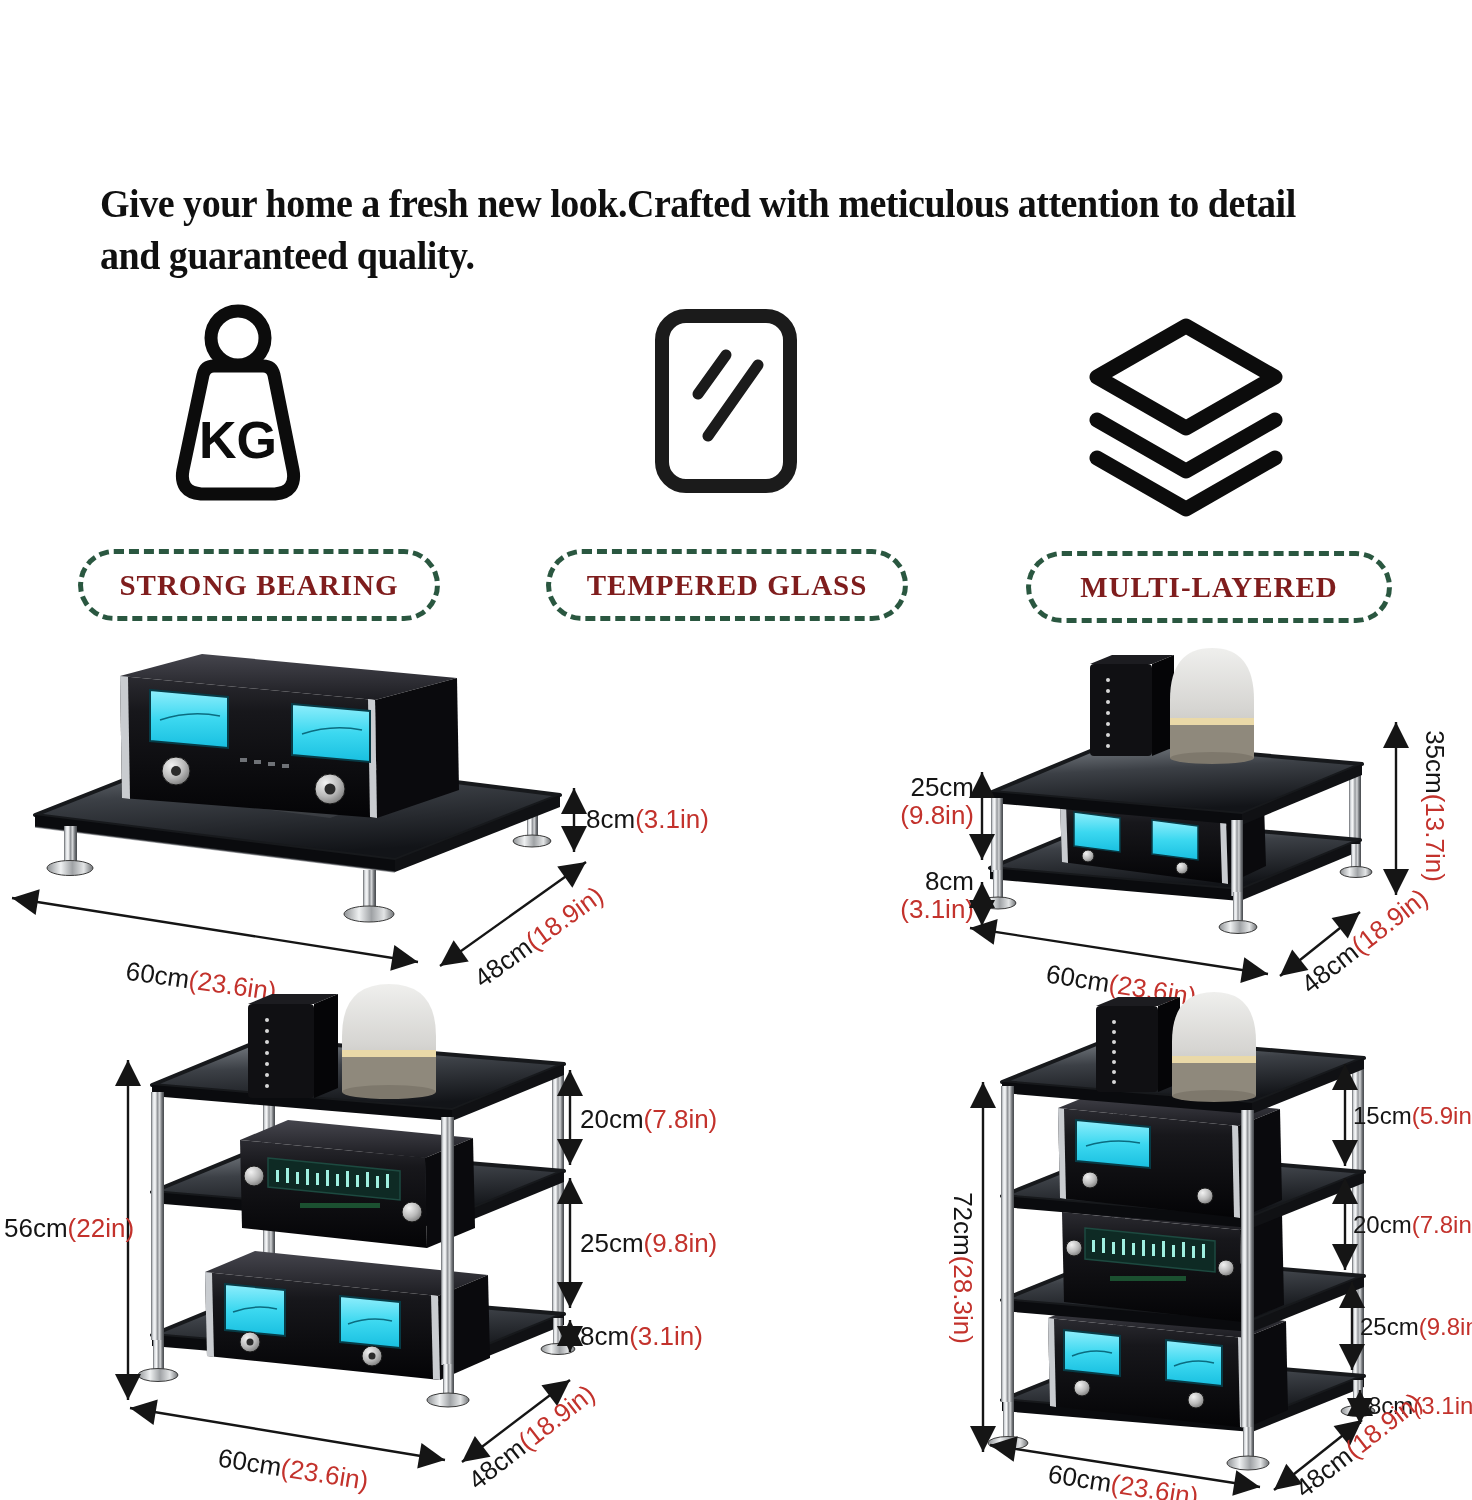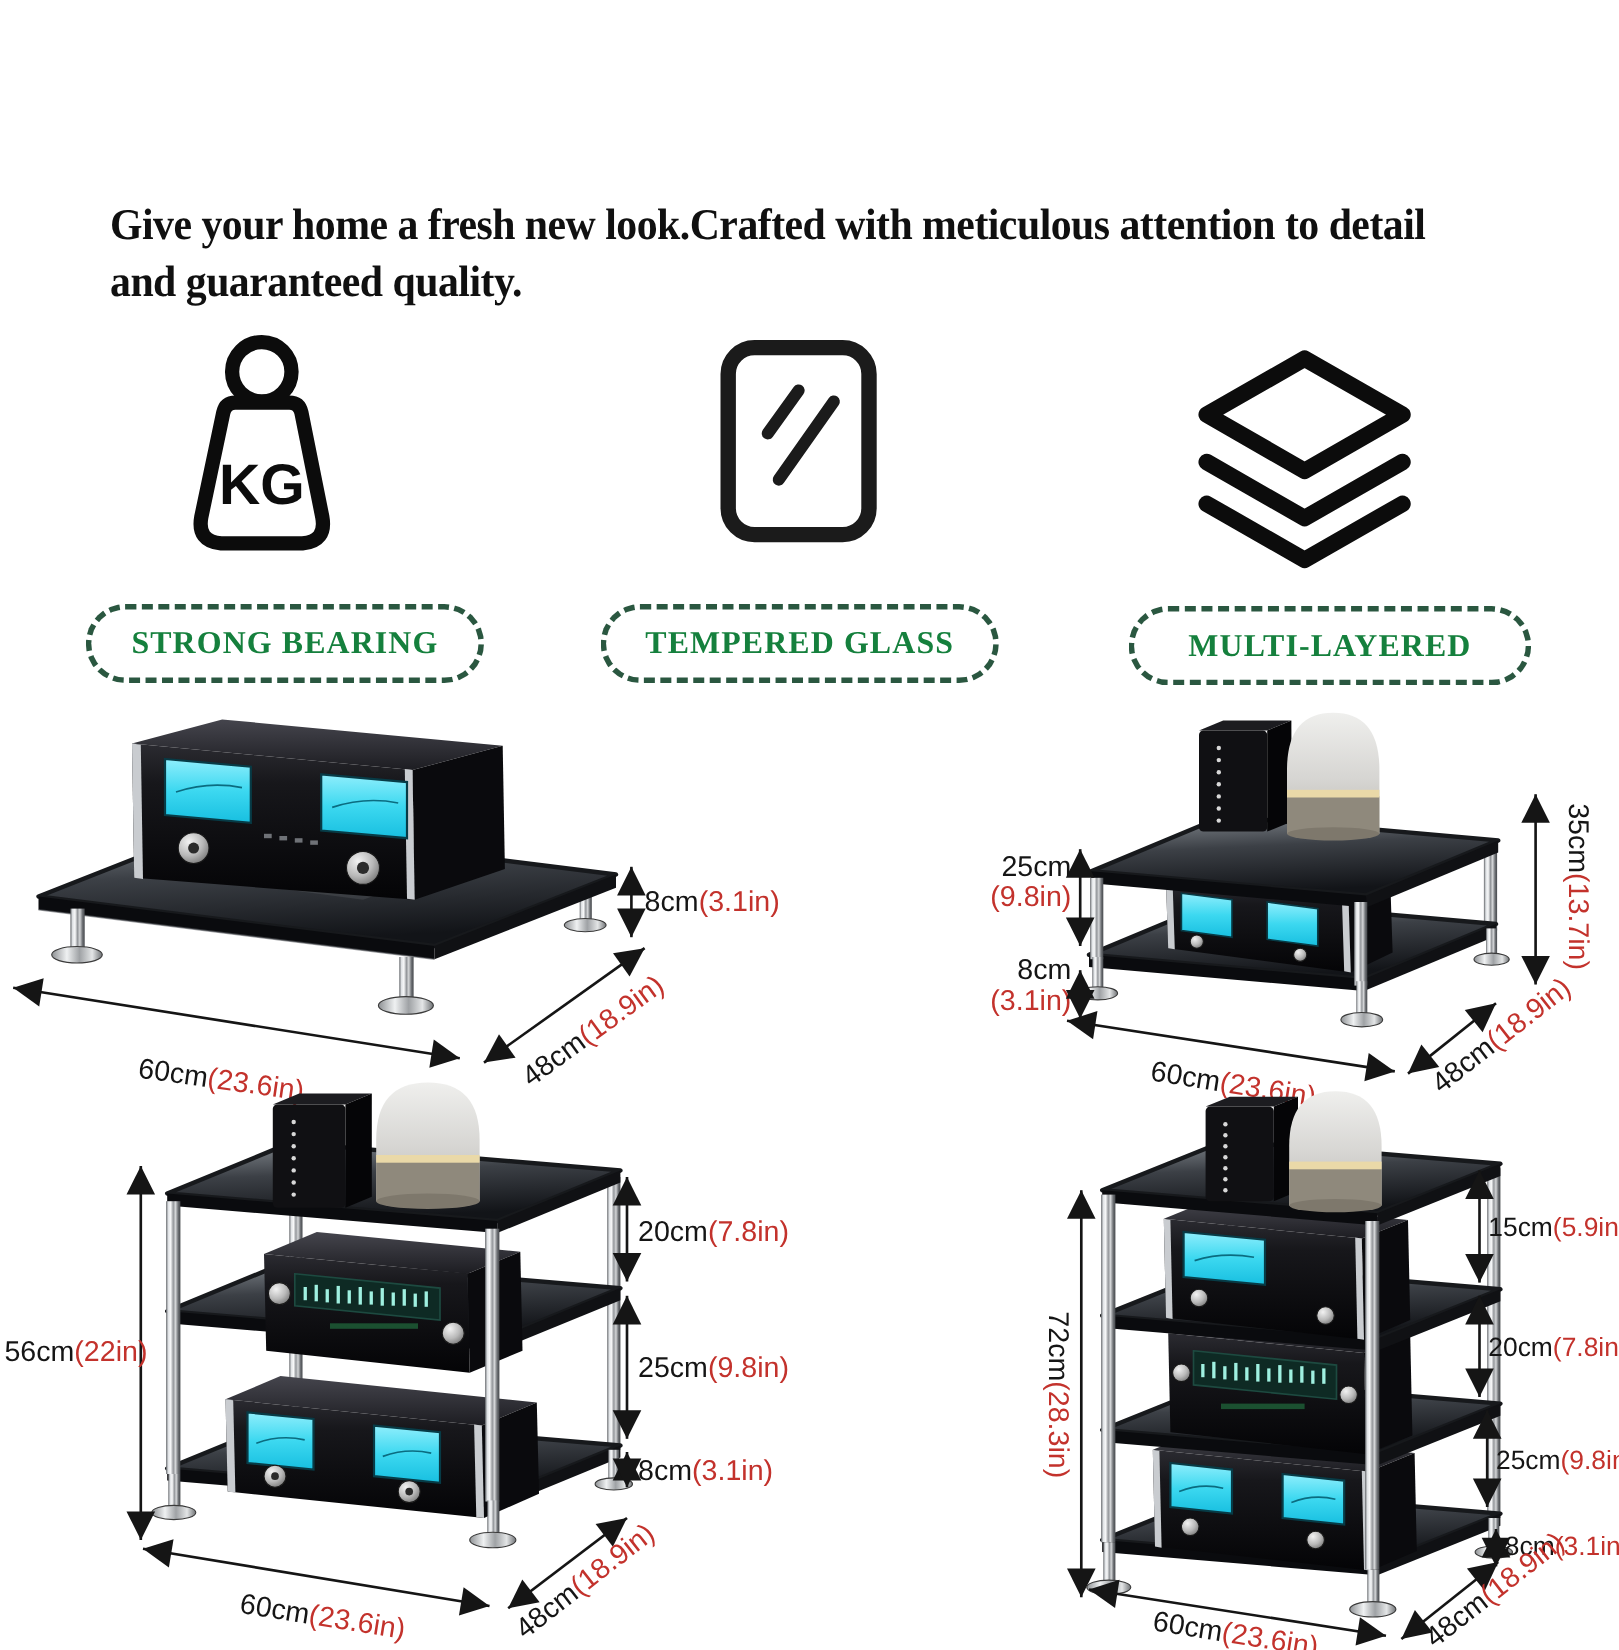--- a/index.html
+++ b/index.html
@@ -7,21 +7,21 @@
           font-family:"Liberation Sans",sans-serif;}
   .title-box{position:absolute;left:88px;top:18px;width:926px;height:106px;
              border:7px dashed #2a5740;border-radius:60px;display:flex;align-items:center;justify-content:center;}
   .title-text{font-family:"Liberation Serif",serif;font-weight:bold;font-size:96px;color:#2a5740;
               white-space:nowrap;transform:scaleX(0.72);transform-origin:center center;letter-spacing:-2px;}
   .desc{position:absolute;left:100px;top:178px;width:1320px;font-family:"Liberation Serif",serif;
         font-weight:bold;font-size:40px;line-height:1.3;color:#101010;
         transform:scaleX(0.95);transform-origin:left top;letter-spacing:-0.5px;}
   .pill{position:absolute;height:62px;border:5px dashed #2a5740;border-radius:40px;
         display:flex;align-items:center;justify-content:center;}
-  .pill-text{font-family:"Liberation Serif",serif;font-weight:bold;font-size:29px;color:#15803d;letter-spacing:1px;white-space:nowrap;}
+  .pill-text{font-family:"Liberation Serif",serif;font-weight:bold;font-size:29px;color:#7f1d1d;letter-spacing:1px;white-space:nowrap;}
   .icon{position:absolute;}
   .scene{position:absolute;left:0;top:0;z-index:0;}
   .hdr{z-index:2;}
   .dim{font-family:"Liberation Sans",sans-serif;font-size:26px;fill:#151515;}
   .dim-sm{font-family:"Liberation Sans",sans-serif;font-size:24px;fill:#151515;}
   .in{fill:#c3322c;}
   .arrow{stroke:#151515;stroke-width:2.4;}
 </style>
 </head>
 <body>

